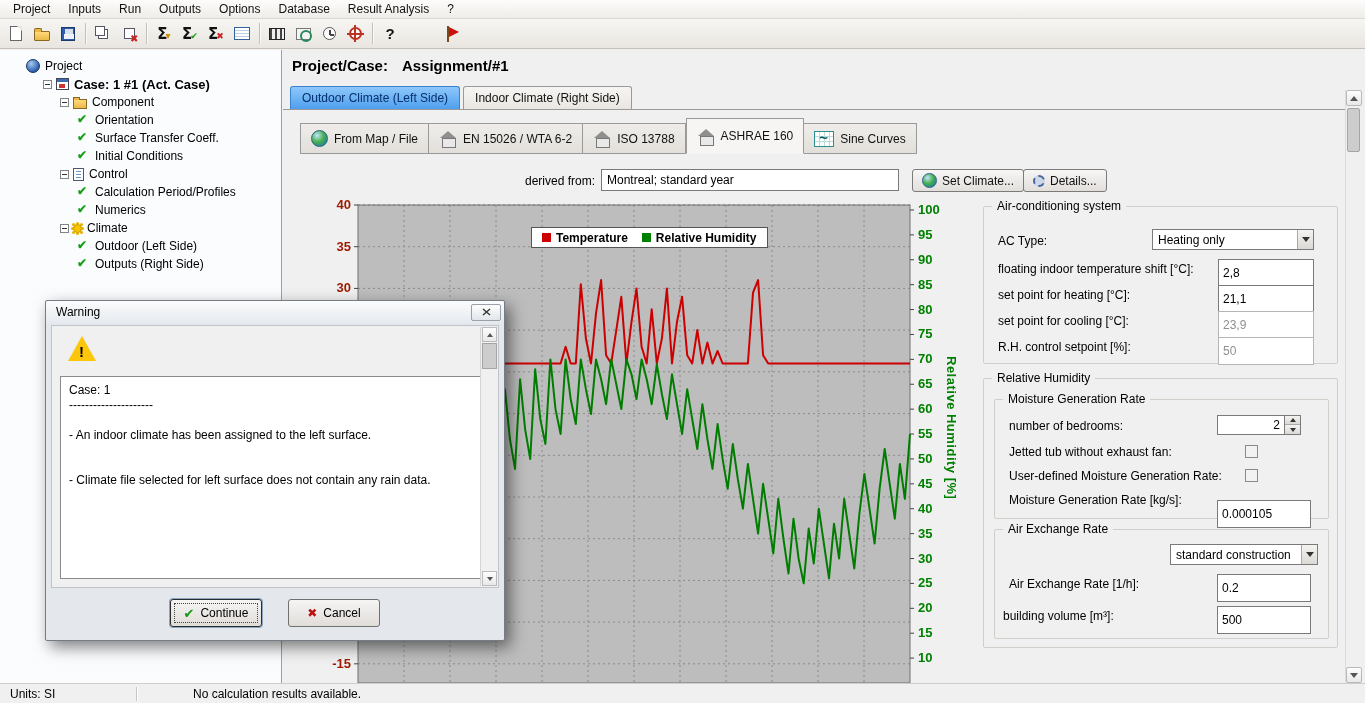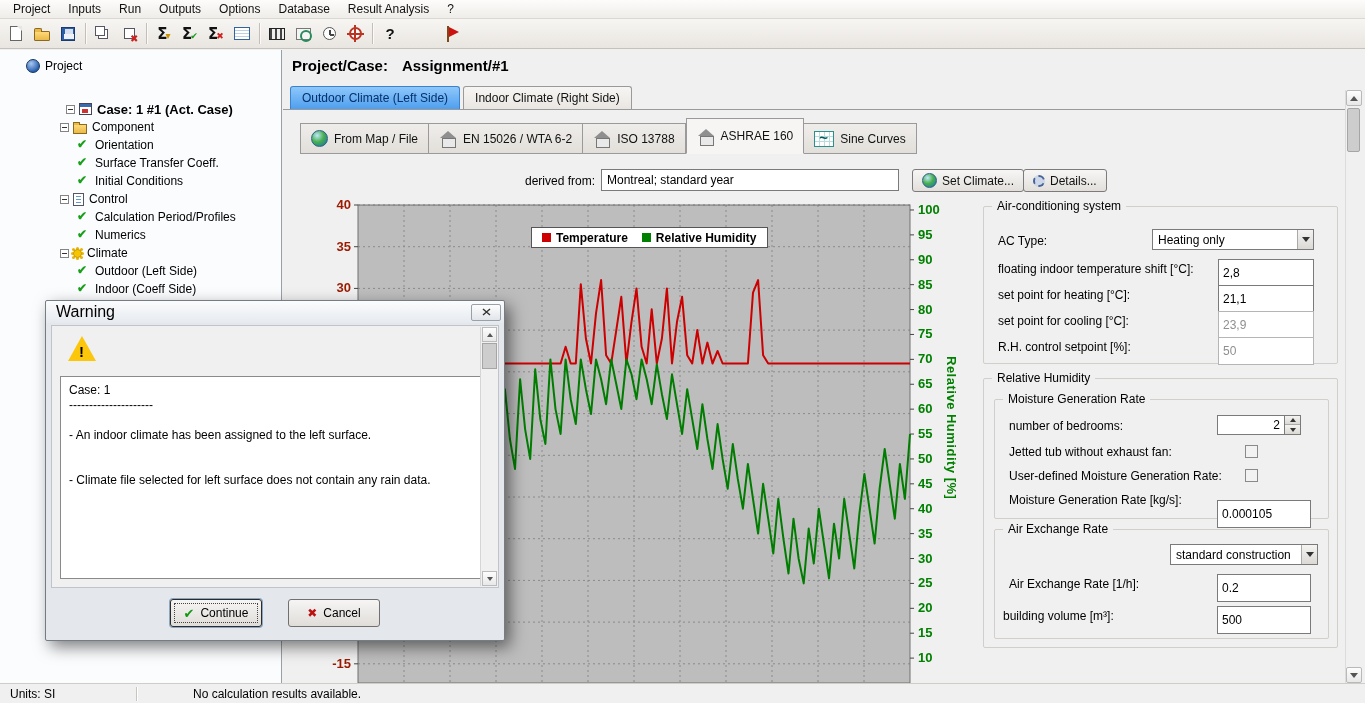--- a/index.html
+++ b/index.html
@@ -160,21 +160,21 @@
   .statusbar { position:absolute; left:0; bottom:0; right:0; height:20px; background:#f0f0f0;
     border-top:1px solid #d0cdc8; display:flex; align-items:center; font-size:12px;gap:44px; }
   .sb-units { padding:0 10px; width:92px; }
   .sb-sep { width:1px; height:14px; background:#c8c5c0; box-shadow:1px 0 0 #fff; }
   .sb-msg { padding:0 12px; }
 
   
   .dialog { position:absolute; left:45px; top:300px; width:460px; height:341px; z-index:50;
     background:#e4e8ed; border:1px solid #767c84; border-radius:2px;
     box-shadow:5px 6px 16px rgba(0,0,0,.5); }
-  .dlg-titlebar { height:22px; display:flex; align-items:center; padding-left:10px; font-size:16px; color:#000;
+  .dlg-titlebar { height:22px; display:flex; align-items:center; padding-left:10px; font-size:12px; color:#000;
     background:linear-gradient(#fbfcfd,#e6eaef); border-radius:2px 2px 0 0; }
   .dlg-close { margin-left:auto; margin-right:3px; width:30px; height:17px; border:1px solid #9aa0a8; border-radius:2px;
     background:linear-gradient(#fdfdfd,#e1e5ea); display:flex; align-items:center; justify-content:center; }
   .dlg-inner { position:absolute; left:5px; right:5px; top:24px; bottom:52px; background:#f0f0f0; border:1px solid #bfc4ca; }
   .warn-icon { position:absolute; left:16px; top:10px; width:0; height:0;
     border-left:14px solid transparent; border-right:14px solid transparent; border-bottom:25px solid #fcc60a; }
   .warn-icon::after { content:"!"; position:absolute; left:-3px; top:7px; font-weight:bold; font-size:15px; color:#000; }
   .dlg-text { position:absolute; left:8px; right:8px; top:50px; bottom:8px; background:#fff;
     border:1px solid #8a8a8a; padding:6px 26px 6px 8px; overflow:hidden; }
   .dlg-line { min-height:15px; line-height:15px; font-size:12px; color:#000; }
@@ -258,21 +258,21 @@
       <div class="tb-gap"></div>
       <button class="tb-btn">
         <span class="tbi i-flag"></span>
       </button>
     </div>
   <div class="tree" id="tree">
       <div class="tree-row" style="padding-left: 26px;">
         <span class="ticon t-project"></span>
         <span class="tree-label">Project</span>
       </div>
-      <div class="tree-row" style="padding-left: 66px; margin-top: 25px;">
+      <div class="tree-row" style="padding-left: 43px;">
         <span class="exp"></span>
         <span class="ticon t-case"></span>
         <span class="tree-label" style="font-weight: bold; font-size: 13px;">Case: 1 #1 (Act. Case)</span>
       </div>
       <div class="tree-row" style="padding-left: 60px;">
         <span class="exp"></span>
         <span class="ticon t-component"></span>
         <span class="tree-label">Component</span>
       </div>
       <div class="tree-row" style="padding-left: 77px;">
@@ -304,21 +304,21 @@
         <span class="exp"></span>
         <span class="ticon t-climate"></span>
         <span class="tree-label">Climate</span>
       </div>
       <div class="tree-row" style="padding-left: 77px;">
         <span class="ticon t-check"></span>
         <span class="tree-label">Outdoor (Left Side)</span>
       </div>
       <div class="tree-row" style="padding-left: 77px;">
         <span class="ticon t-check"></span>
-        <span class="tree-label">Indoor (Coeff Side)</span>
+        <span class="tree-label">Outputs (Right Side)</span>
       </div>
     </div>
 
   <div class="main-title">
     <span>Project/Case:</span>
     <span>Assignment/#1</span>
   </div>
 
   <div class="main-tabs" id="main-tabs">
       <div class="mtab active">Outdoor Climate (Left Side)</div>

